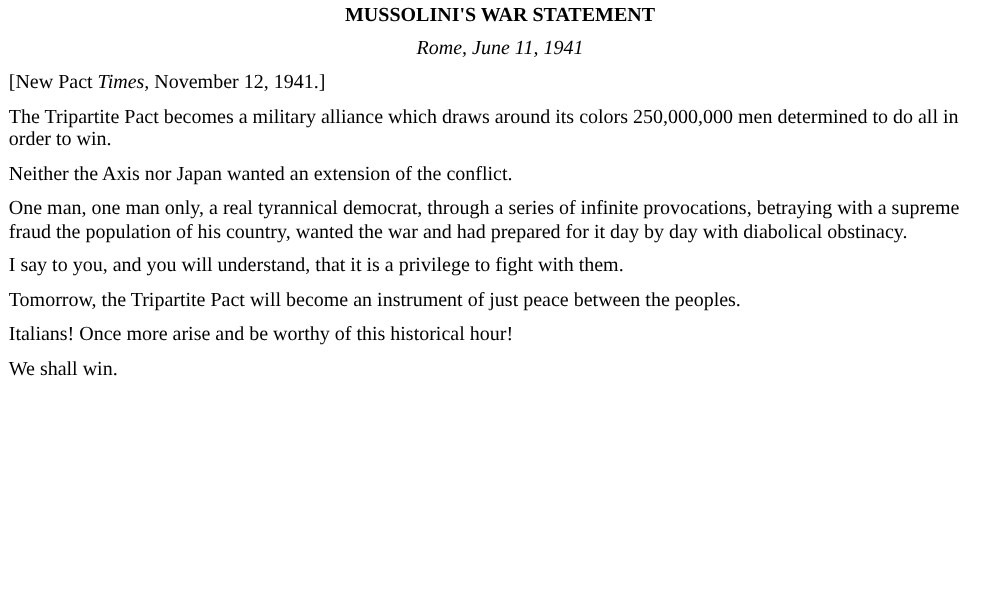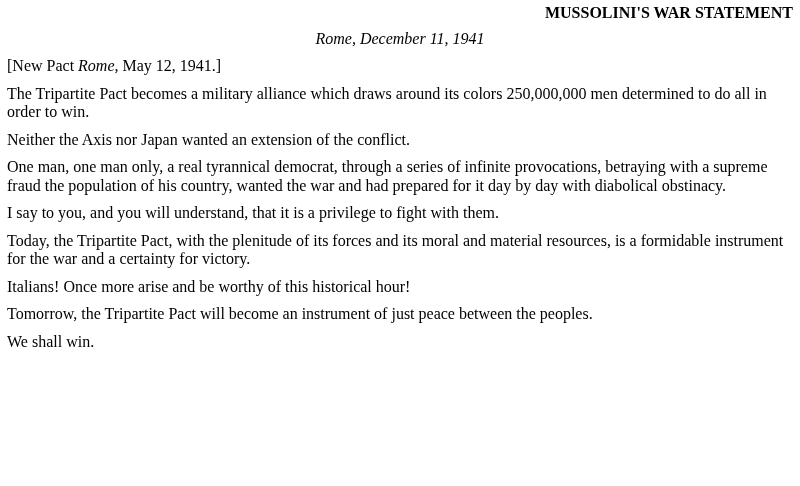--- a/index.html
+++ b/index.html
@@ -11,46 +11,45 @@
     background: #ffffff;
     color: #000000;
     font-family: "Liberation Serif", "DejaVu Serif", serif;
     font-size: 16px;
     line-height: 18.5px;
     overflow: hidden;
   }
   .doc-title {
     font-size: 16px;
     font-weight: bold;
-    text-align: right;
+    text-align: center;
     margin: 0;
   }
   .dateline {
     text-align: center;
     font-style: italic;
     margin: 7px 0 0 0;
   }
   p.body-para, p.source-line {
     margin: 9px 0 0 0;
   }
   .italic { font-style: italic; }
 </style>
 </head>
 <body>
 
 <div class="page">
 
   <h1 class="doc-title">MUSSOLINI'S WAR STATEMENT</h1>
 
-  <p class="dateline">Rome, December 11, 1941</p>
+  <p class="dateline">Rome, June 11, 1941</p>
 
-  <p class="source-line"><span>[New Pact </span><span class="italic">Rome,</span><span> May 12, 1941.]</span></p>
+  <p class="source-line"><span>[New Pact </span><span class="italic">Times,</span><span> November 12, 1941.]</span></p>
 
   <p class="body-para">The Tripartite Pact becomes a military alliance which draws around its colors 250,000,000 men determined to do all in order to win.</p>
   <p class="body-para">Neither the Axis nor Japan wanted an extension of the conflict.</p>
   <p class="body-para">One man, one man only, a real tyrannical democrat, through a series of infinite provocations, betraying with a supreme fraud the population of his country, wanted the war and had prepared for it day by day with diabolical obstinacy.</p>
   <p class="body-para">I say to you, and you will understand, that it is a privilege to fight with them.</p>
-  <p class="body-para">Today, the Tripartite Pact, with the plenitude of its forces and its moral and material resources, is a formidable instrument for the war and a certainty for victory.</p>
+  <p class="body-para">Tomorrow, the Tripartite Pact will become an instrument of just peace between the peoples.</p>
   <p class="body-para">Italians! Once more arise and be worthy of this historical hour!</p>
-  <p class="body-para">Tomorrow, the Tripartite Pact will become an instrument of just peace between the peoples.</p>
   <p class="body-para">We shall win.</p>
 
 </div>
 
 </body></html>

